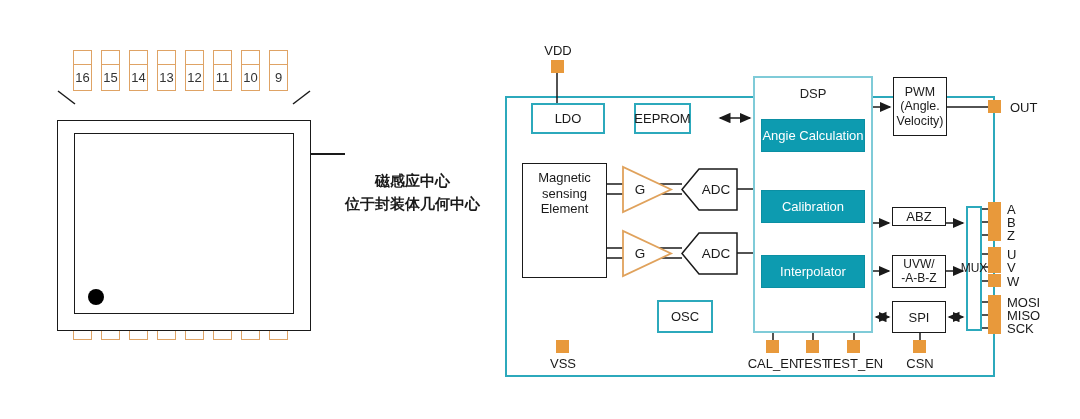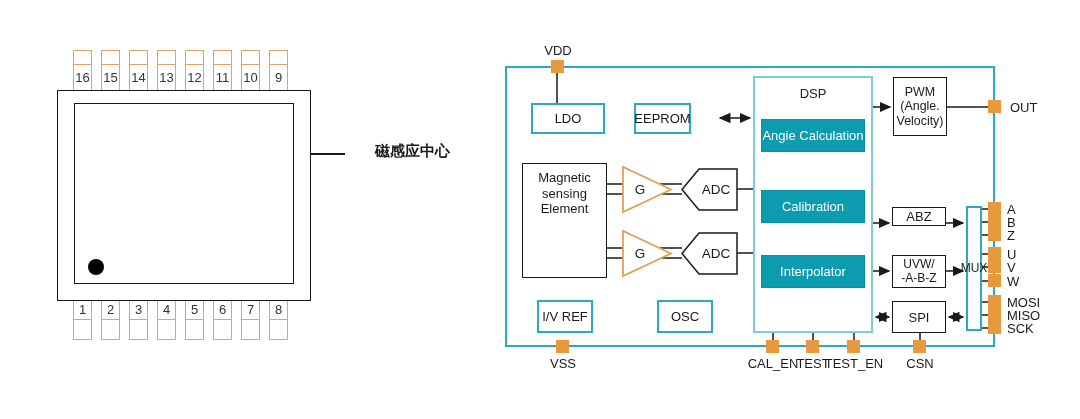--- a/index.html
+++ b/index.html
@@ -1,20 +1,20 @@
 <!DOCTYPE html>
 <html><head>
 <meta charset="utf-8">
 <style>
   html,body{margin:0;padding:0;background:#ffffff;}
   .canvas{
     position:relative;width:1080px;height:419px;background:#ffffff;
     font-family:"Liberation Sans","DejaVu Sans",sans-serif;color:#1a1a1a;overflow:hidden;
   }
-  .abs{position:absolute;box-sizing:border-box;}
+  .abs{position:absolute;box-sizing:border-box;margin-top:30px;}
   
   .pkg-pin{position:absolute;width:19px;height:41px;border:1.5px solid #dfa365;background:#fff;
     box-sizing:border-box;display:flex;flex-direction:column;z-index:1;}
   .pin-blank{box-sizing:border-box;}
   .pkg-pin.top .pin-blank{height:14px;border-bottom:1.5px solid #dfa365;}
   .pkg-pin.bot .pin-num{height:22px;border-bottom:1.5px solid #dfa365;}
   .pin-num{flex:1;display:flex;align-items:center;justify-content:center;
     font-size:13px;color:#333;box-sizing:border-box;}
   .chip-outer{left:57px;top:90px;width:254px;height:211px;border:1.5px solid #1a1a1a;background:#fff;z-index:2;}
   .chip-inner{left:74px;top:103px;width:220px;height:181px;border:1.5px solid #1a1a1a;z-index:2;}
@@ -111,20 +111,21 @@
         <div class="pin-num">8</div>
         <div class="pin-blank" style="flex:1"></div>
       </div>
 
     <div class="abs chip-outer"></div>
     <div class="abs chip-inner"></div>
     <div class="abs dot-marker"></div>
 
     <div class="abs cn-note">
       <div>磁感应中心</div>
+      <div>位于封装体几何中心</div>
     </div>
   </div>
 
   <div class="abs outer-rect"></div>
 
   <div class="blk teal-b" style="left:531px;top:103px;width:74px;height:31px">
       <span>LDO</span>
     </div>
   <div class="blk teal-b" style="left:634px;top:103px;width:57px;height:31px">
       <span>EEPROM</span>
@@ -142,23 +143,20 @@
   <div class="blk black-b" style="left:522px;top:163px;width:85px;height:115px;justify-content:flex-start;padding-top:6px;line-height:15.5px">
     <div>Magnetic</div>
     <div>sensing</div>
     <div>Element</div>
   </div>
 
   <div class="blk fill-teal" style="left:761px;top:255px;width:104px;height:33px">
       <span>Interpolator</span>
     </div>
 
-  <div class="blk teal-b" style="left:537px;top:300px;width:56px;height:33px">
-      <span>I/V REF</span>
-    </div>
   <div class="blk teal-b" style="left:657px;top:300px;width:56px;height:33px">
       <span>OSC</span>
     </div>
 
   <div class="blk black-b small-line" style="left:893px;top:77px;width:54px;height:59px">
     <div>PWM</div>
     <div>(Angle.</div>
     <div>Velocity)</div>
   </div>
   <div class="blk black-b" style="left:892px;top:207px;width:54px;height:19px">

